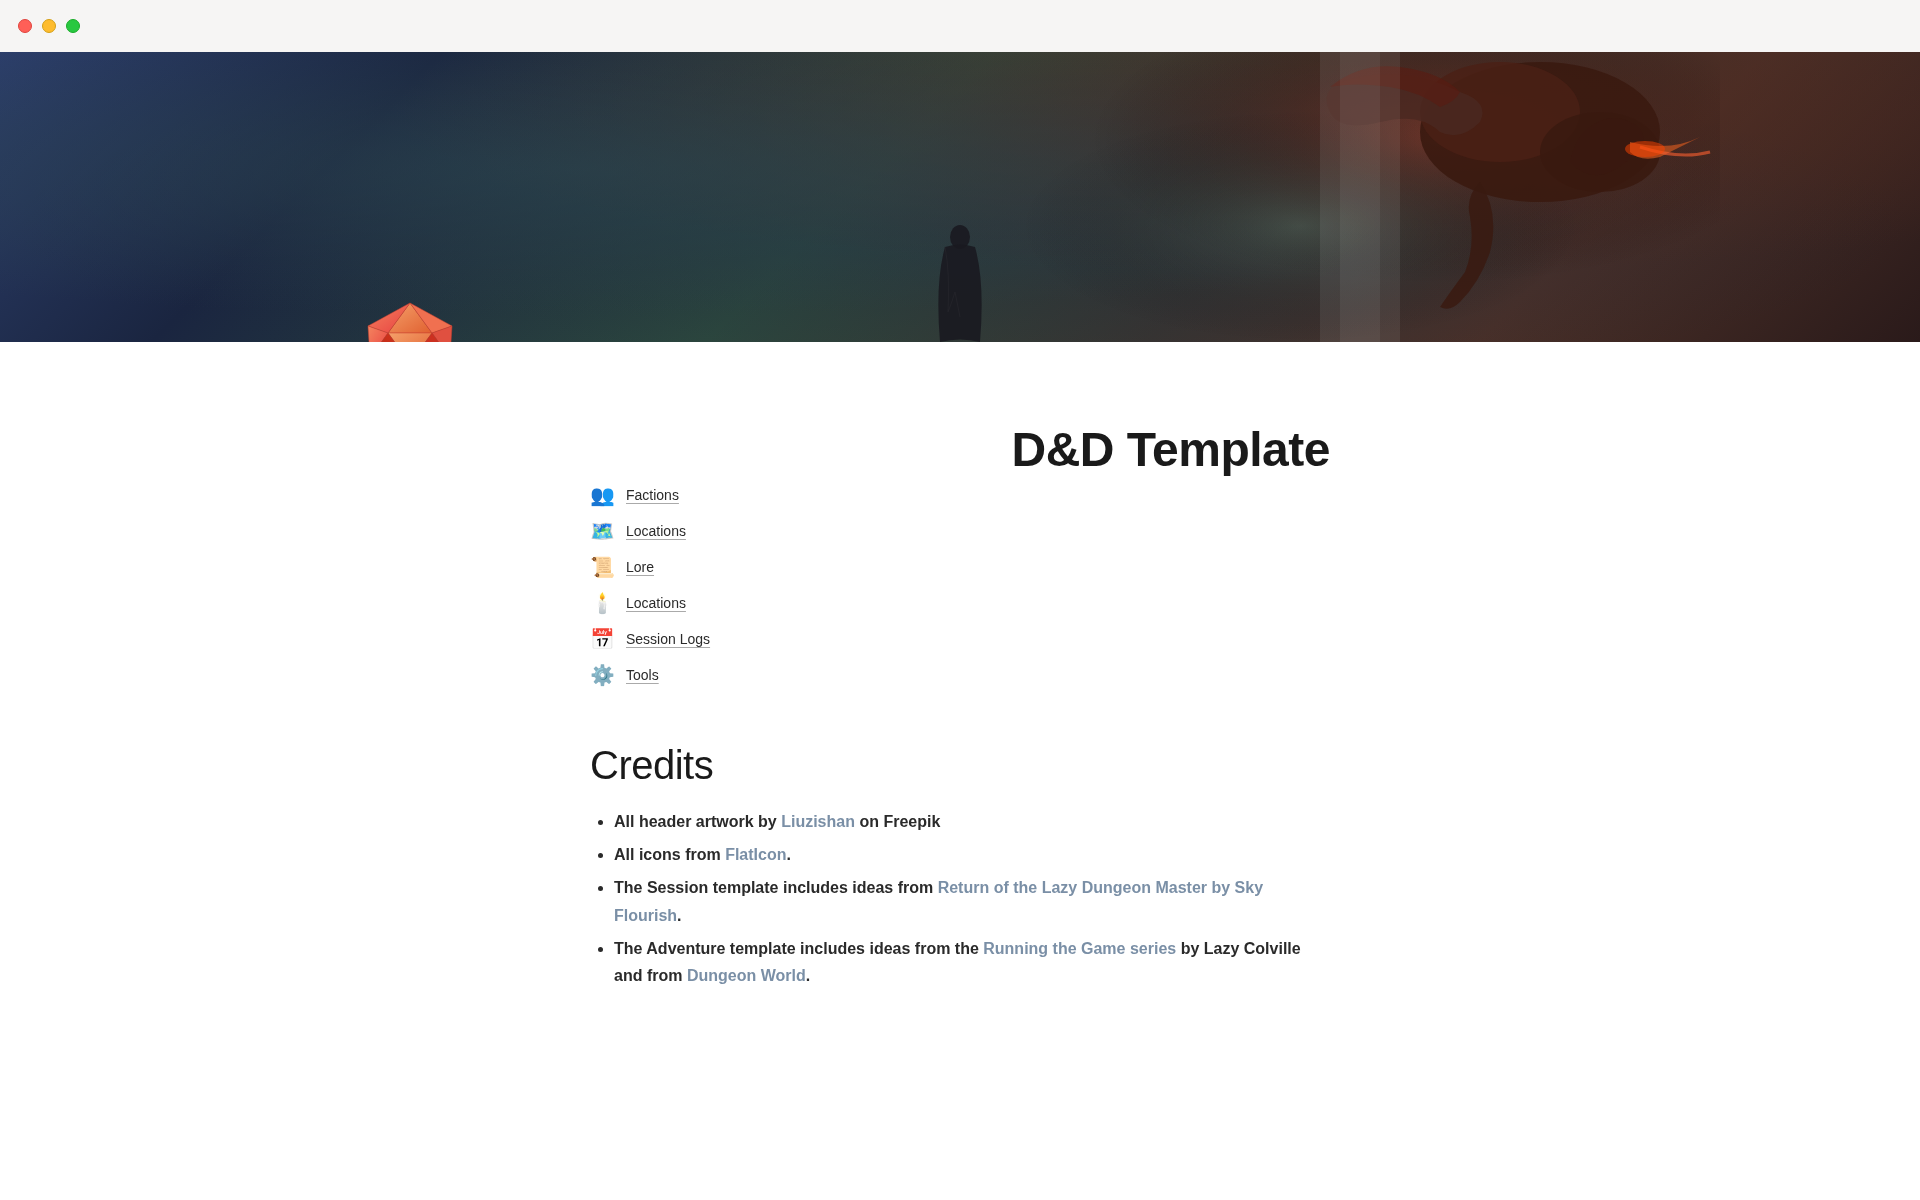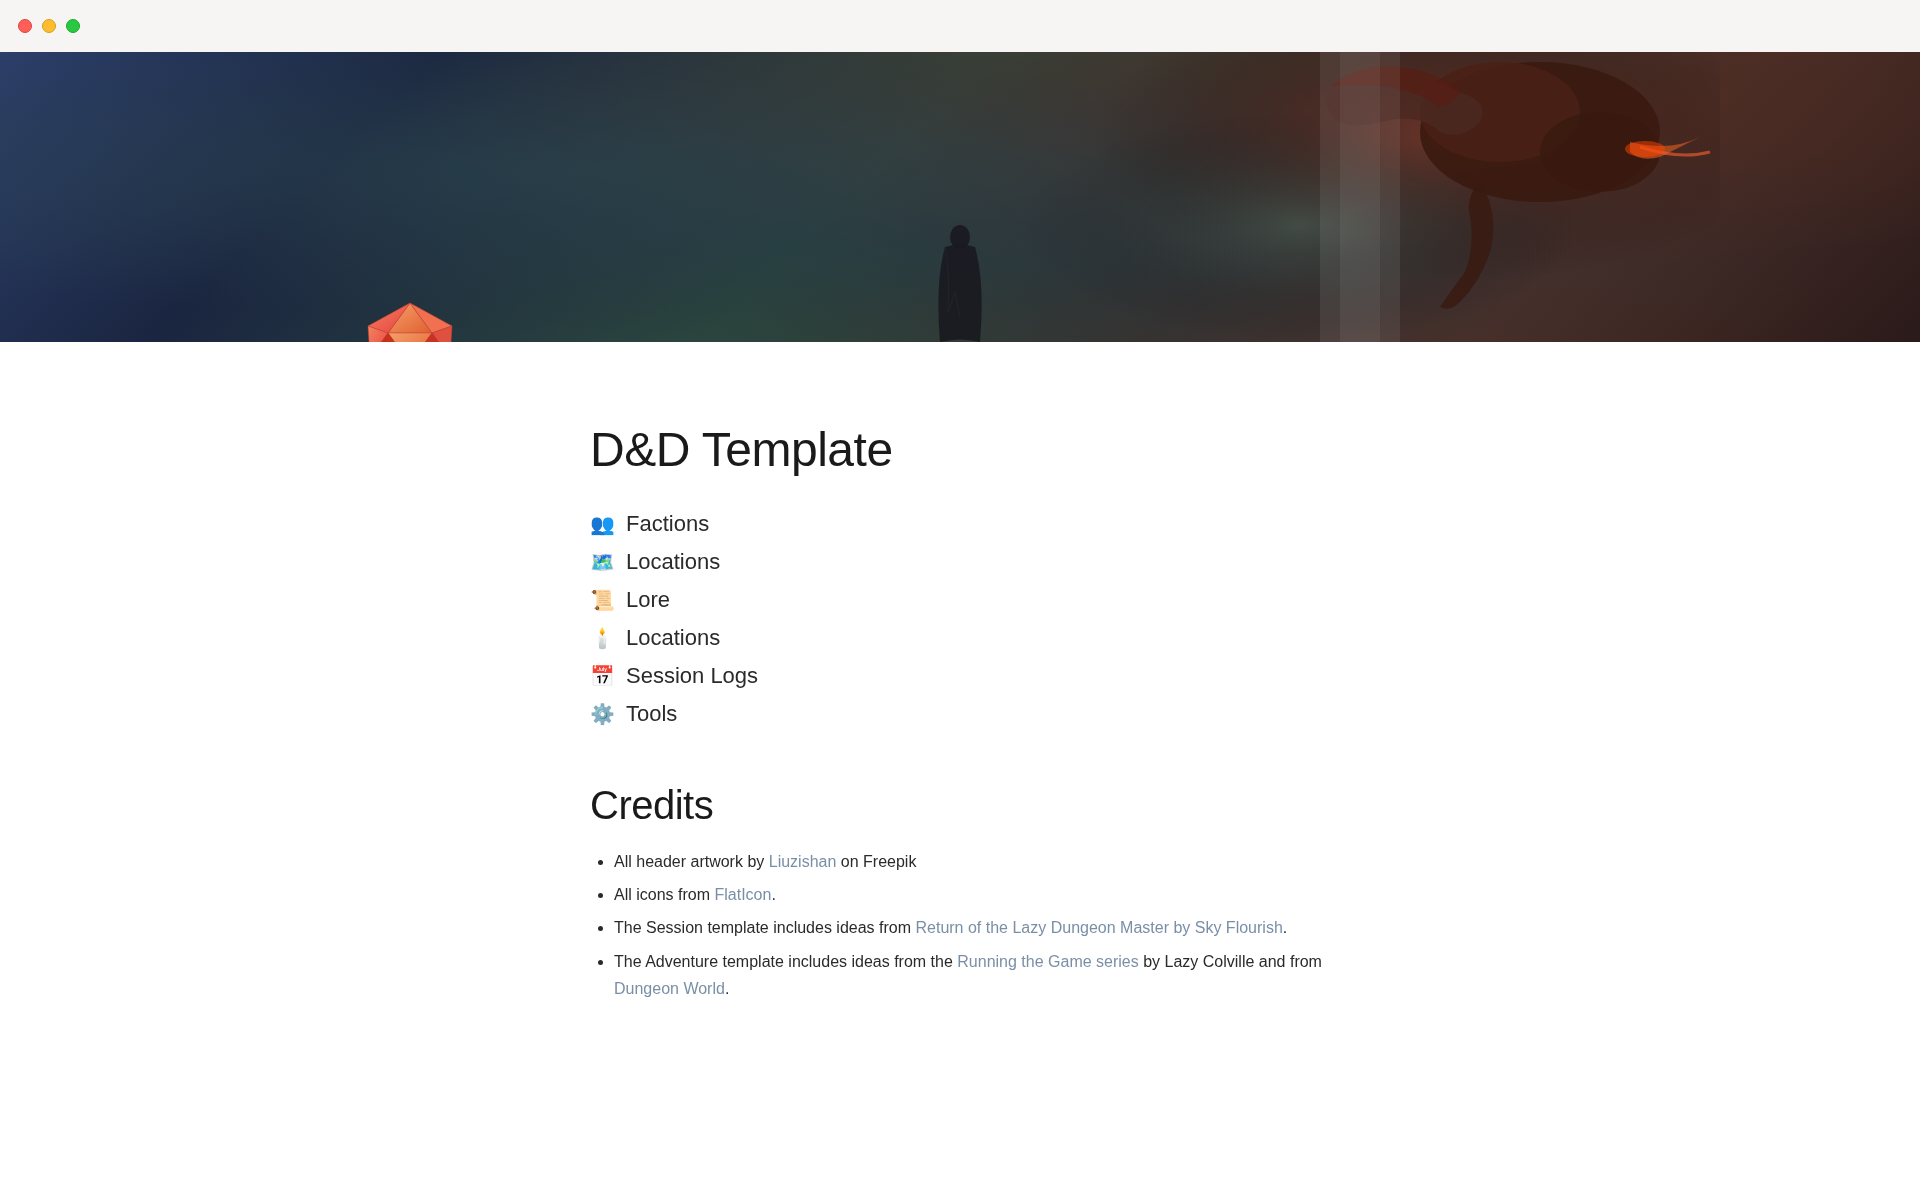--- a/index.html
+++ b/index.html
@@ -96,24 +96,24 @@
     .content-area {
       max-width: 900px;
       margin: 0 auto;
       padding: 0 80px;
       padding-top: 80px;
     }
 
     
     .page-title {
       font-size: 48px;
-      font-weight: 400;
+      font-weight: 700;
       color: #1a1a1a;
-      margin-bottom: 28px;
       letter-spacing: -0.5px;
+      text-align: right;
     }
 
     
     .nav-list {
       list-style: none;
       margin-bottom: 50px;
     }
 
     .nav-item {
       display: flex;
@@ -123,38 +123,40 @@
       cursor: pointer;
     }
 
     .nav-item-icon {
       font-size: 20px;
       width: 26px;
       text-align: center;
     }
 
     .nav-item-label {
-      font-size: 22px;
+      font-size: 14px;
       color: #2a2a2a;
+      text-decoration: underline;
       text-decoration-color: #aaa;
       text-underline-offset: 3px;
     }
 
     
     .credits-title {
       font-size: 40px;
       font-weight: 400;
       color: #1a1a1a;
       margin-bottom: 20px;
       letter-spacing: -0.5px;
     }
 
     .credits-list {
       list-style: disc;
       padding-left: 24px;
+      font-weight: bold;
     }
 
     .credits-list li {
       font-size: 16px;
       color: #2a2a2a;
       line-height: 1.7;
       margin-bottom: 6px;
     }
 
     .credits-list li a,

